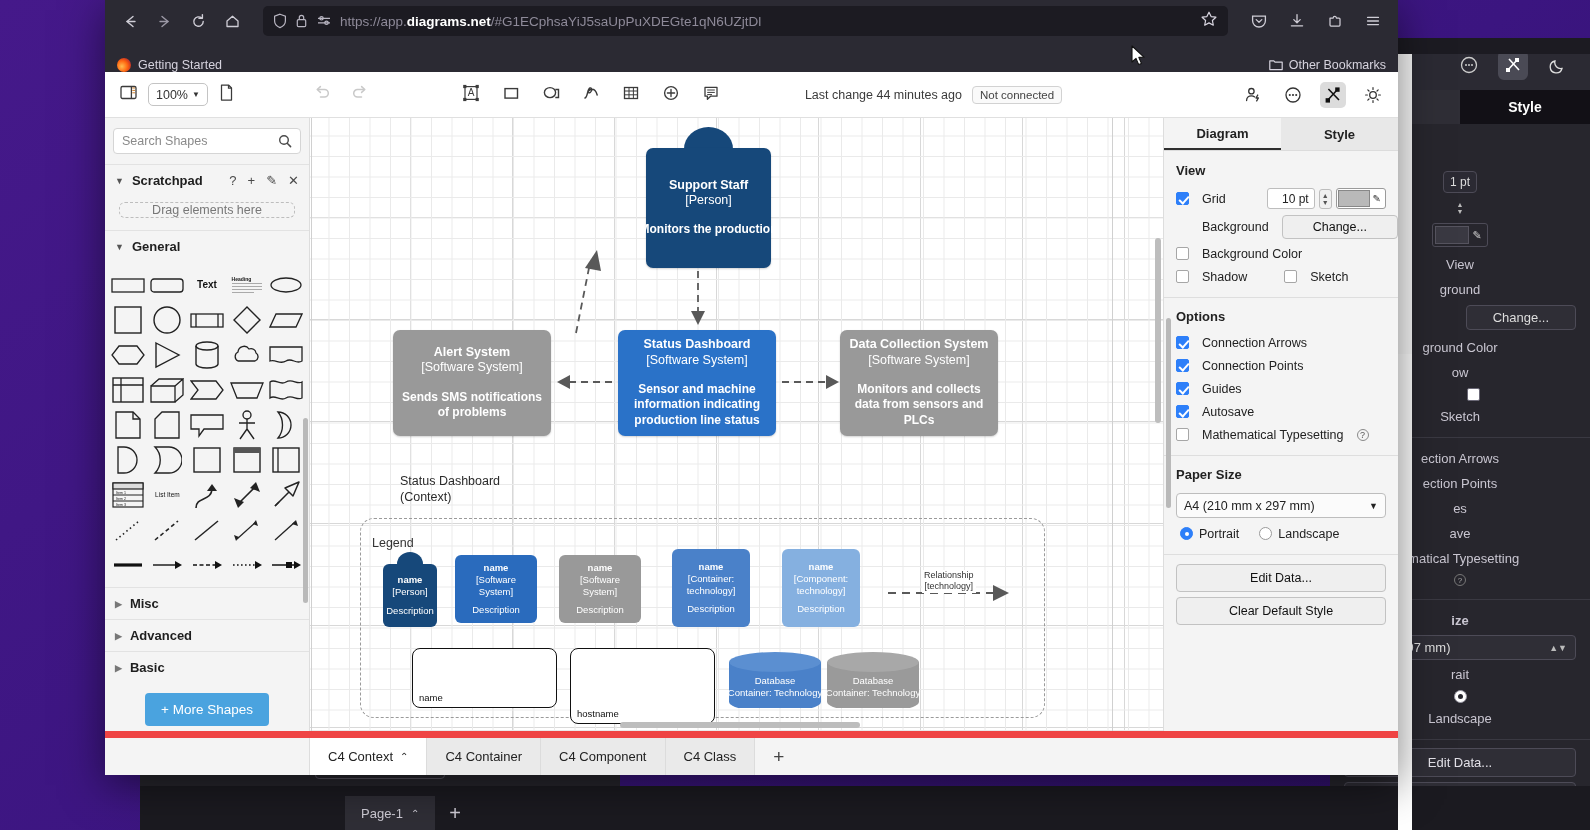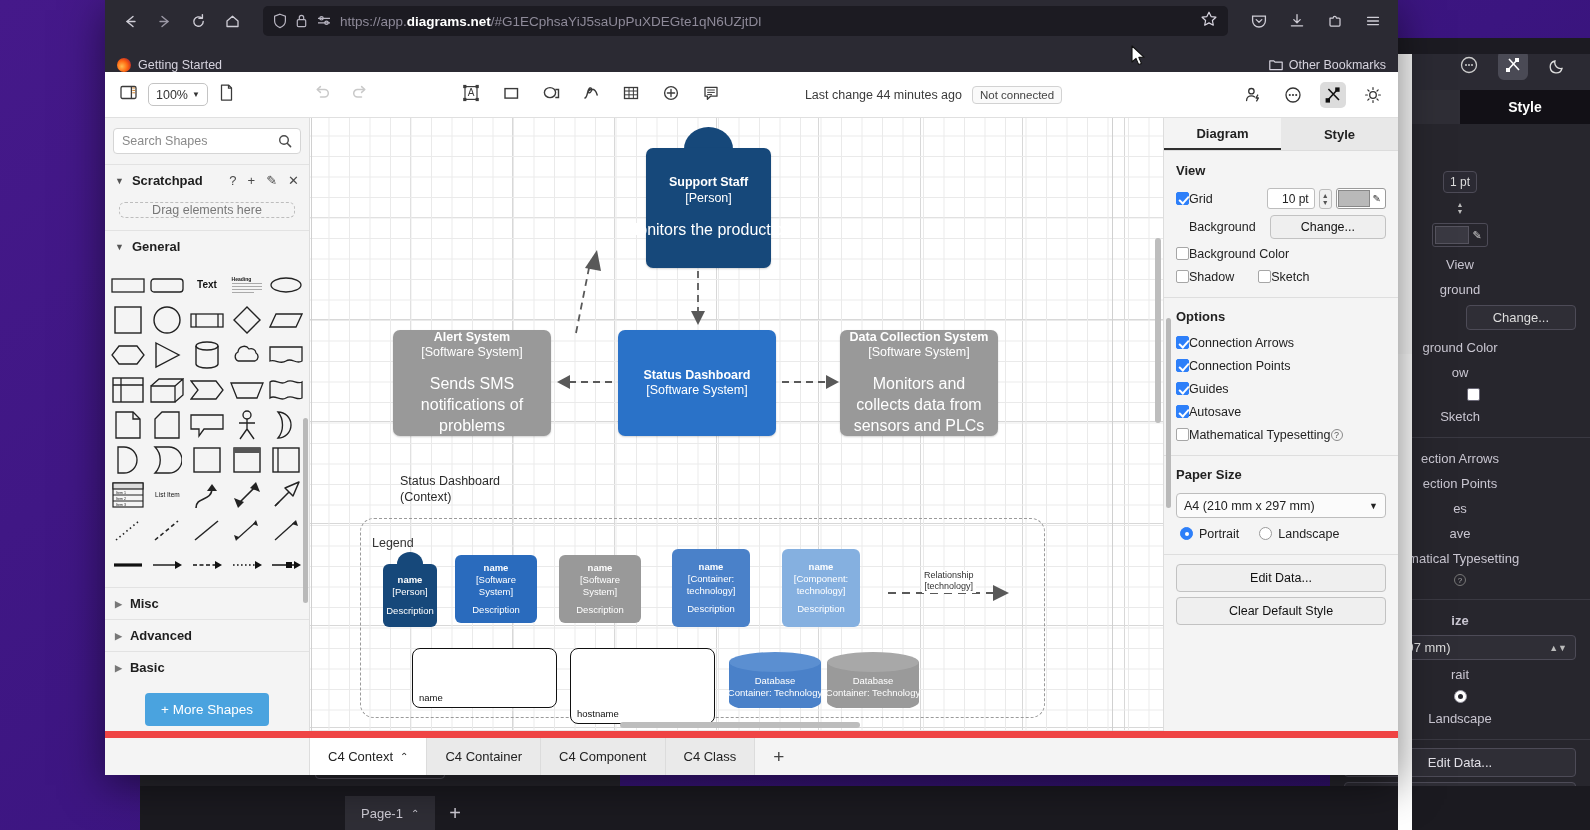--- a/index.html
+++ b/index.html
@@ -90,40 +90,40 @@
       linear-gradient(to bottom, #d8d8d8 1px, transparent 1px);
     background-size:20.5px 20.5px,20.5px 20.5px,102px 102px,102px 102px;
     background-position:-2px -3px,-2px -3px,-2px -3px,-2px -3px;}
   .pagebreak{position:absolute;background:#d0d0d0;}
   .cscroll-v{position:absolute;right:2px;top:120px;width:6px;height:185px;background:#bdbdbd;border-radius:3px;}
   .cscroll-h{position:absolute;left:310px;bottom:3px;width:240px;height:6px;background:#bdbdbd;border-radius:3px;}
 
   .node{position:absolute;border-radius:7px;display:flex;flex-direction:column;align-items:center;justify-content:center;color:#fff;text-align:center;padding:6px 8px;box-shadow:0 1px 2px rgba(0,0,0,.18);}
   .node .nm{font-weight:bold;font-size:12.5px;line-height:1.22;}
   .node .ty{font-size:12.5px;line-height:1.22;}
-  .node .ds{font-size:16px;line-height:1.3;margin-top:14px;}
+  .node .ds{font-size:12px;line-height:1.3;margin-top:14px;font-weight:bold;}
   .person-head{position:absolute;border-radius:50%;}
 
   .lg-box{border:1px dashed #9a9a9a;border-radius:14px;position:absolute;}
   .lg-title{position:absolute;font-size:12.5px;color:#333;}
   .lgn{position:absolute;border-radius:6px;display:flex;flex-direction:column;align-items:center;color:#fff;text-align:center;padding:5px 4px;font-size:9.5px;line-height:1.25;}
   .lgn .b{font-weight:bold;}
   .lgn .d{margin-top:7px;}
   .ctxlabel{position:absolute;font-size:12.5px;color:#2b2b2b;line-height:1.3;}
   .whitebox{position:absolute;border:1.6px solid #111;border-radius:8px;background:#fff;}
   .whitebox span{position:absolute;left:6px;bottom:4px;font-size:9.5px;color:#111;}
   .cyl{position:absolute;}
 
   
   .rpanel{width:235px;background:#f4f4f4;border-left:1px solid #ddd;position:relative;font-size:12.5px;color:#222;}
   .rtabs{display:flex;height:33px;border-bottom:1px solid #dcdcdc;}
   .rtab{flex:1;display:flex;align-items:center;justify-content:center;font-weight:bold;font-size:13px;color:#222;background:#e8e8e8;}
   .rtab.sel{background:#f4f4f4;border-bottom:2px solid #2f2f2f;}
   .rsec-h{font-weight:bold;font-size:13px;padding:12px 12px 7px;}
-  .rrow{display:flex;align-items:center;gap:0;padding:3px 12px;min-height:23px;}
+  .rrow{display:flex;align-items:center;gap:13px;padding:3px 12px;min-height:23px;}
   .cb{width:13px;height:13px;border-radius:2px;border:1px solid #a6a6a6;background:#fff;display:inline-block;flex:none;position:relative;}
   .cb.on{background:#2d7ff9;border-color:#2d7ff9;}
   .cb.on:after{content:"";position:absolute;left:4px;top:1px;width:4px;height:8px;border:solid #fff;border-width:0 2px 2px 0;transform:rotate(42deg);}
   .stepper{margin-left:auto;display:flex;align-items:center;gap:4px;}
   .stepbox{border:1px solid #bdbdbd;border-radius:3px;background:#fff;height:21px;width:48px;display:flex;align-items:center;justify-content:flex-end;padding-right:5px;font-size:12px;}
   .arrs{display:flex;flex-direction:column;font-size:7px;line-height:7px;color:#555;border:1px solid #bdbdbd;border-radius:3px;padding:2px 2px;background:#f0f0f0;}
   .swatch{width:32px;height:17px;border:1px solid #888;background:#b9b9b9;}
   .btn-ch{margin-left:auto;border:1px solid #c2c2c2;border-radius:4px;background:#efefef;font-size:12.5px;padding:4px 30px;color:#111;}
   .rsep{height:1px;background:#dedede;margin:9px 0;}
   .rselect{margin:4px 12px;border:1px solid #bdbdbd;border-radius:4px;background:#fbfbfb;height:25px;display:flex;align-items:center;justify-content:space-between;padding:0 7px;font-size:12.5px;}
@@ -785,20 +785,21 @@
 
       <div class="node" style="left:83px;top:212px;width:158px;height:106px;background:#999999;">
         <span class="nm">Alert System</span>
         <span class="ty">[Software System]</span>
         <span class="ds">Sends SMS notifications of problems</span>
       </div>
 
       <div class="node" style="left:308px;top:212px;width:158px;height:106px;background:#2a72c8;">
         <span class="nm">Status Dashboard</span>
         <span class="ty">[Software System]</span>
+        <span class="ds">Sensor and machine information indicating production line status</span>
       </div>
 
       <div class="node" style="left:530px;top:212px;width:158px;height:106px;background:#999999;">
         <span class="nm">Data Collection System</span>
         <span class="ty">[Software System]</span>
         <span class="ds">Monitors and collects data from sensors and PLCs</span>
       </div>
 
       <svg style="position:absolute;left:0;top:0;width:100%;height:100%;pointer-events:none;">
         <path d="M266 215 L280 145" stroke="#595959" stroke-width="1.8" stroke-dasharray="7 5" fill="none"></path>

